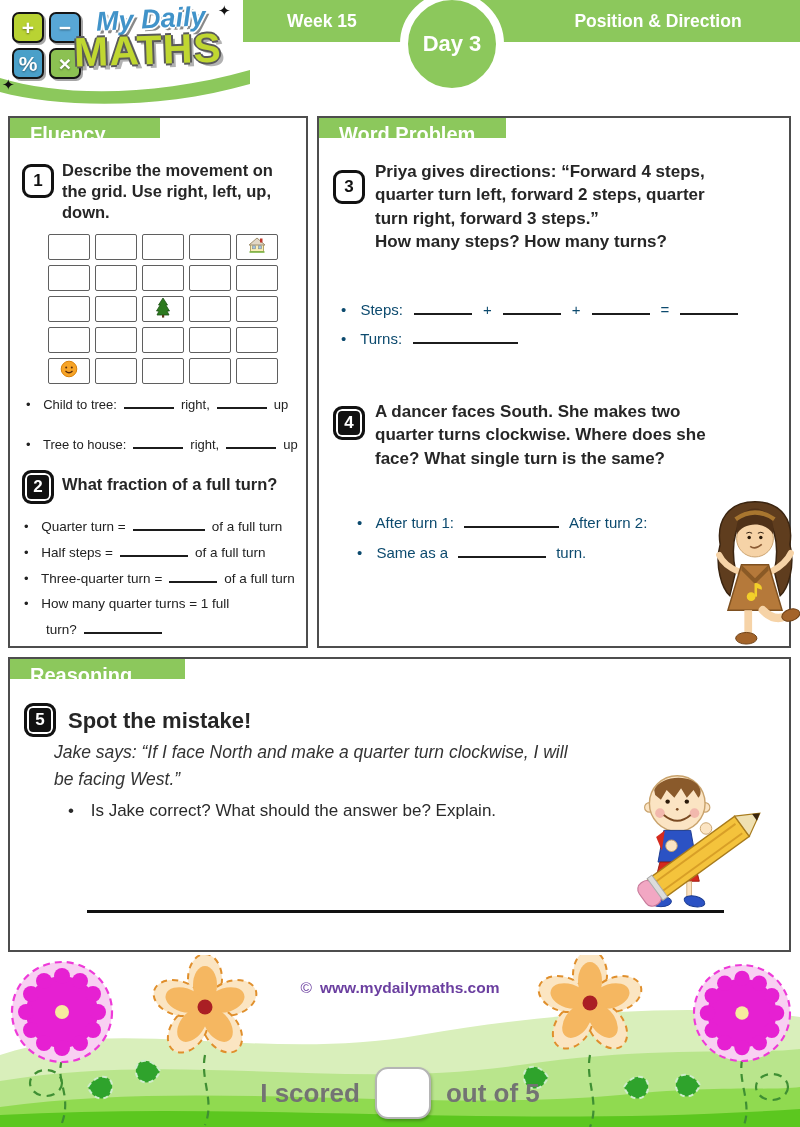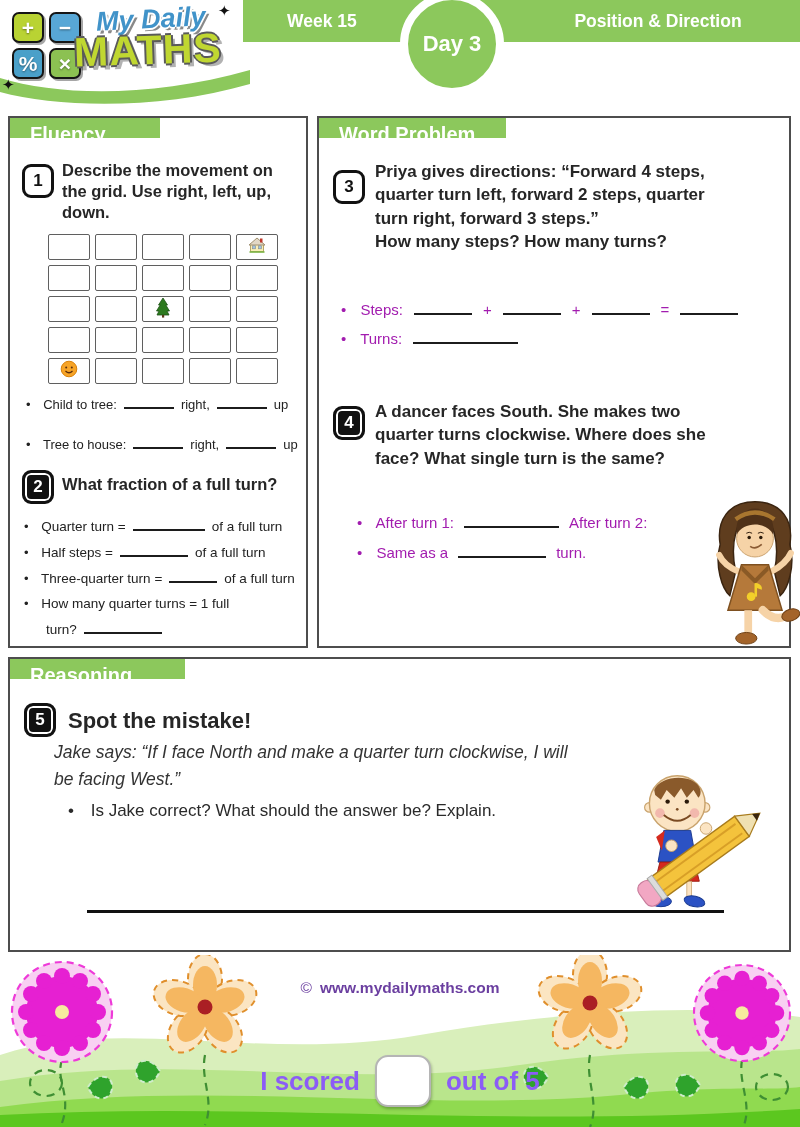--- a/index.html
+++ b/index.html
@@ -43,21 +43,21 @@
   .badge{position:absolute;width:26px;height:28px;border-radius:9px;display:flex;align-items:center;
          justify-content:center;font-weight:bold;font-size:17px;}
   .badge.light{background:#fff;border:3.5px solid #111;color:#111;}
   .badge.dark{background:#111;border:3px solid #111;color:#fff;box-shadow:inset 0 0 0 2px #fff;}
   .qtext{position:absolute;font-weight:bold;font-size:16.5px;line-height:1.28;color:#262626;}
   .preline{white-space:pre-line;}
   .blank{display:inline-block;border-bottom:2px solid #1c1c1c;height:11px;margin:0 7px;}
   .bullet{position:absolute;font-size:13px;color:#222;}
   .bullet::before{content:"•";margin-right:9px;font-size:13px;}
   .nobul::before{content:"";margin:0;}
-  .mbullet{position:absolute;font-size:15px;color:#a21caf;}
+  .mbullet{position:absolute;font-size:15px;color:#0c4a6e;}
   .mbullet::before{content:"•";margin-right:10px;}
 
   
   #mgrid{position:absolute;left:38px;top:116px;display:grid;
          grid-template-columns:repeat(5,42px);grid-template-rows:repeat(5,26px);gap:5px;}
   .cell{border:1.5px solid #5f5f5f;border-radius:2px;background:#fff;display:flex;
         align-items:center;justify-content:center;}
 
   
   .quote{position:absolute;font-style:italic;font-size:17.5px;line-height:1.55;color:#333;}
@@ -65,22 +65,22 @@
   .rbullet::before{content:"•";margin-right:12px;}
   #answer-line{position:absolute;left:77px;top:251px;width:637px;height:2.5px;background:#111;}
   .illus{position:absolute;}
 
   
   #footer{position:absolute;left:0;top:955px;width:800px;height:172px;}
   #footer svg{position:absolute;left:0;top:0;}
   .copyright{position:absolute;left:0;top:24px;width:100%;text-align:center;font-weight:bold;
              font-size:15.5px;color:#6b3fa0;}
   .copyright .sym{margin-right:8px;font-weight:normal;}
-  .score-row{position:absolute;left:0;top:100px;width:100%;display:flex;align-items:center;
-             justify-content:center;gap:15px;font-weight:bold;font-size:26px;color:#8b5cf6;}
+  .score-row{position:absolute;left:0;top:112px;width:100%;display:flex;align-items:center;
+             justify-content:center;gap:15px;font-weight:bold;font-size:26px;color:#737373;}
   .score-box{width:52px;height:48px;background:#fff;border:2px solid #b5b5b5;border-radius:13px;
              box-shadow:1px 2px 3px rgba(0,0,0,.25);}
 </style>
 </head>
 <body>
 
 <div id="page">
 
   <div class="band">
     <span class="week">Week 15</span>

